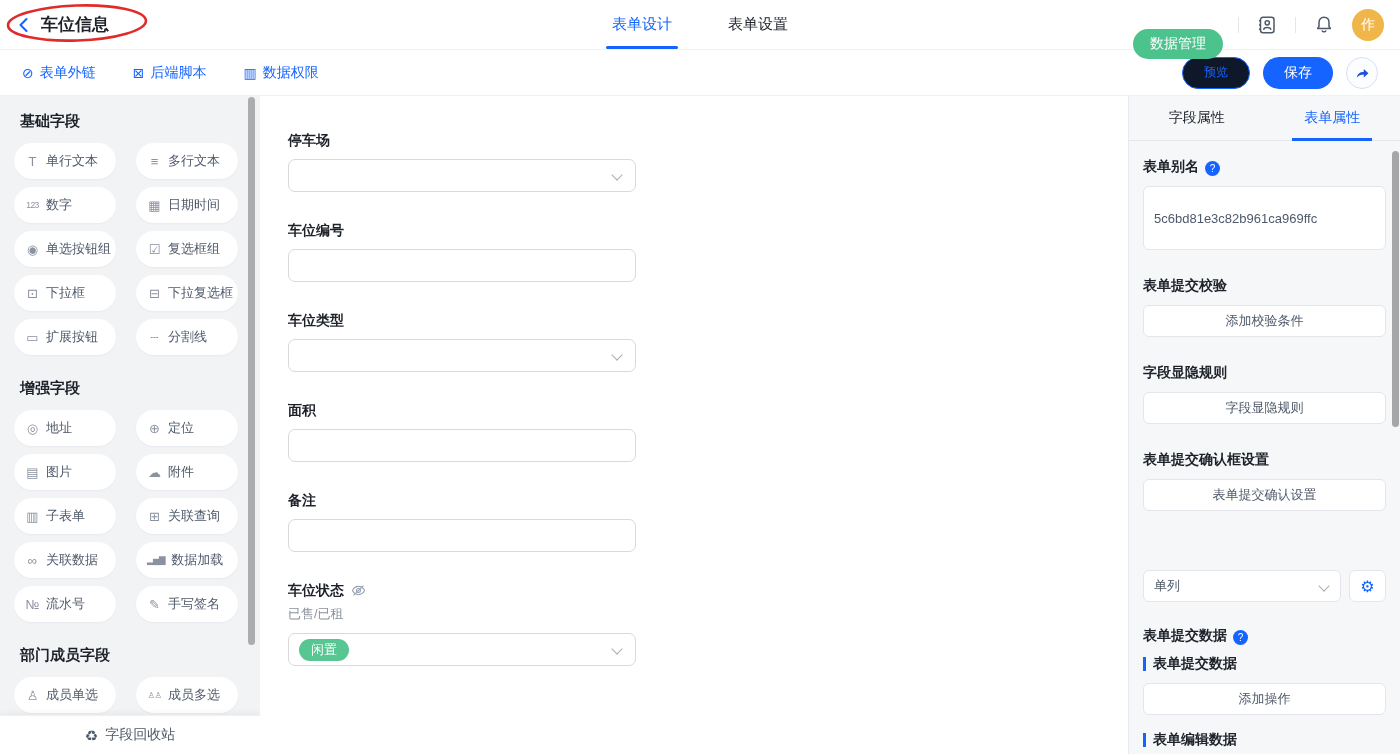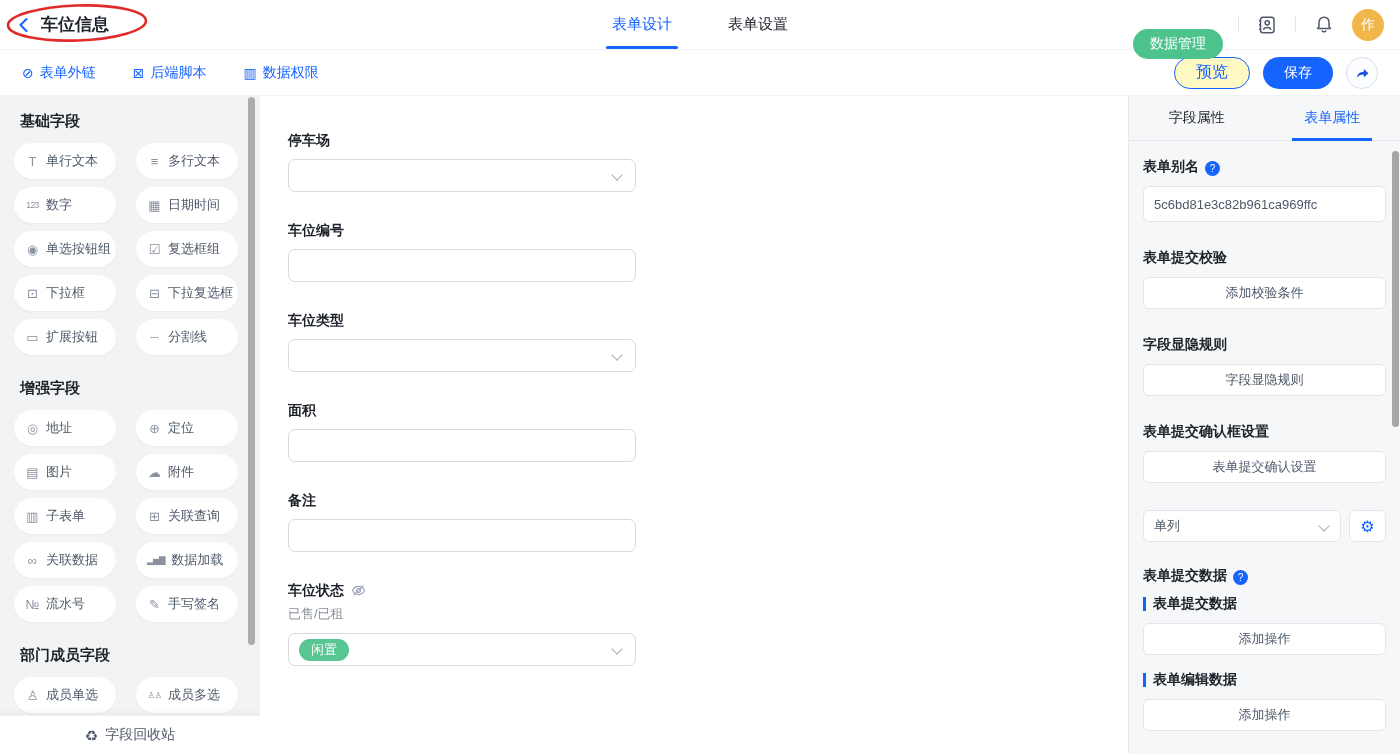--- a/index.html
+++ b/index.html
@@ -22,21 +22,21 @@
   .icon-btn{width:26px;height:26px;display:flex;align-items:center;justify-content:center;cursor:pointer;background:none;border:none;padding:0;}
   .avatar{width:32px;height:32px;border-radius:50%;background:#f0b64a;color:#fff;display:flex;
           align-items:center;justify-content:center;font-size:14px;cursor:pointer;}
   
   .subbar{height:46px;display:flex;align-items:center;padding:0 22px;border-bottom:1px solid #f0f1f3;background:#fff;box-sizing:border-box;}
   .sublinks{display:flex;gap:37px;}
   .sublink{color:#1664ff;font-size:14px;display:flex;gap:6px;align-items:center;cursor:pointer;}
   .sublink .g{font-size:14px;line-height:1;}
   .sub-right{margin-left:auto;display:flex;gap:13px;align-items:center;}
   .btn-outline{height:32px;padding:0 21px;border-radius:16px;border:1px solid #1664ff;color:#1664ff;
-               background:#fef9c3;font-size:16px;cursor:pointer;font-family:inherit;}
+               background:#0f172a;font-size:12px;cursor:pointer;font-family:inherit;}
   .btn-solid{height:32px;padding:0 21px;border-radius:16px;background:#1664ff;color:#fff;border:none;
              font-size:14px;cursor:pointer;font-family:inherit;}
   .share-btn{width:32px;height:32px;border-radius:50%;border:1px solid #d9e1ee;background:#fbfdff;
              display:flex;align-items:center;justify-content:center;cursor:pointer;padding:0;}
   
   .body{display:flex;height:658px;}
   
   .sidebar{width:260px;flex:none;background:#f2f3f5;position:relative;overflow:hidden;}
   .sb-title{font-size:15px;font-weight:700;margin:16px 0 2px 20px;}
   .pill-grid{display:grid;grid-template-columns:102px 102px;column-gap:20px;row-gap:8px;padding:10px 0 8px 14px;}
@@ -69,24 +69,24 @@
   .panel-tabs{height:44px;display:flex;border-bottom:1px solid #e5e6eb;}
   .ptab{flex:1;display:flex;align-items:center;justify-content:center;font-size:14px;position:relative;cursor:pointer;}
   .ptab.active{color:#1664ff;}
   .ptab.active::after{content:"";position:absolute;bottom:-1px;left:50%;transform:translateX(-50%);
                       width:80px;height:3px;background:#1664ff;}
   .panel-body{padding:17px 14px 0;}
   .psec-title{font-size:14px;font-weight:700;display:flex;align-items:flex-end;gap:6px;margin-bottom:10px;}
   .help{width:15px;height:15px;border-radius:50%;background:#1664ff;color:#fff;font-size:10px;font-weight:400;
         display:inline-flex;align-items:center;justify-content:center;}
   .pinput{height:32px;border:1px solid #e5e6eb;border-radius:6px;background:#fff;display:flex;align-items:center;
-          padding:1px 10px;font-size:13px;color:#4e5969;margin-bottom:27px;cursor:text;}
+          padding:15px 10px;font-size:13px;color:#4e5969;margin-bottom:27px;cursor:text;}
   .pbtn{height:32px;width:100%;border:1px solid #e5e6eb;border-radius:6px;background:#fff;font-size:13px;
         color:#4e5969;margin-bottom:27px;cursor:pointer;font-family:inherit;}
-  .layout-row{display:flex;gap:8px;margin-bottom:25px;}
+  .layout-row{display:flex;gap:8px;margin-bottom:25px;margin-top:32px;}
   .pselect{flex:1;height:32px;border:1px solid #e5e6eb;border-radius:6px;background:#fff;display:flex;
            align-items:center;padding:0 10px;font-size:13px;color:#4e5969;position:relative;cursor:pointer;box-sizing:border-box;}
   .pselect .chev{right:12px;}
   .gear-btn{width:37px;height:32px;border:1px solid #e5e6eb;border-radius:6px;background:#fff;color:#1664ff;
             font-size:16px;display:flex;align-items:center;justify-content:center;cursor:pointer;padding:0;}
   .sub-title{font-size:14px;font-weight:700;display:flex;align-items:center;gap:7px;margin:0 0 10px;}
   .blue-bar{width:3px;height:14px;background:#1664ff;display:inline-block;}
   .pbtn.tight{margin-bottom:16px;}
   .panel-scroll{position:absolute;top:55px;right:1px;width:7px;height:276px;background:#a6a6a6;border-radius:4px;cursor:pointer;}
 </style>

